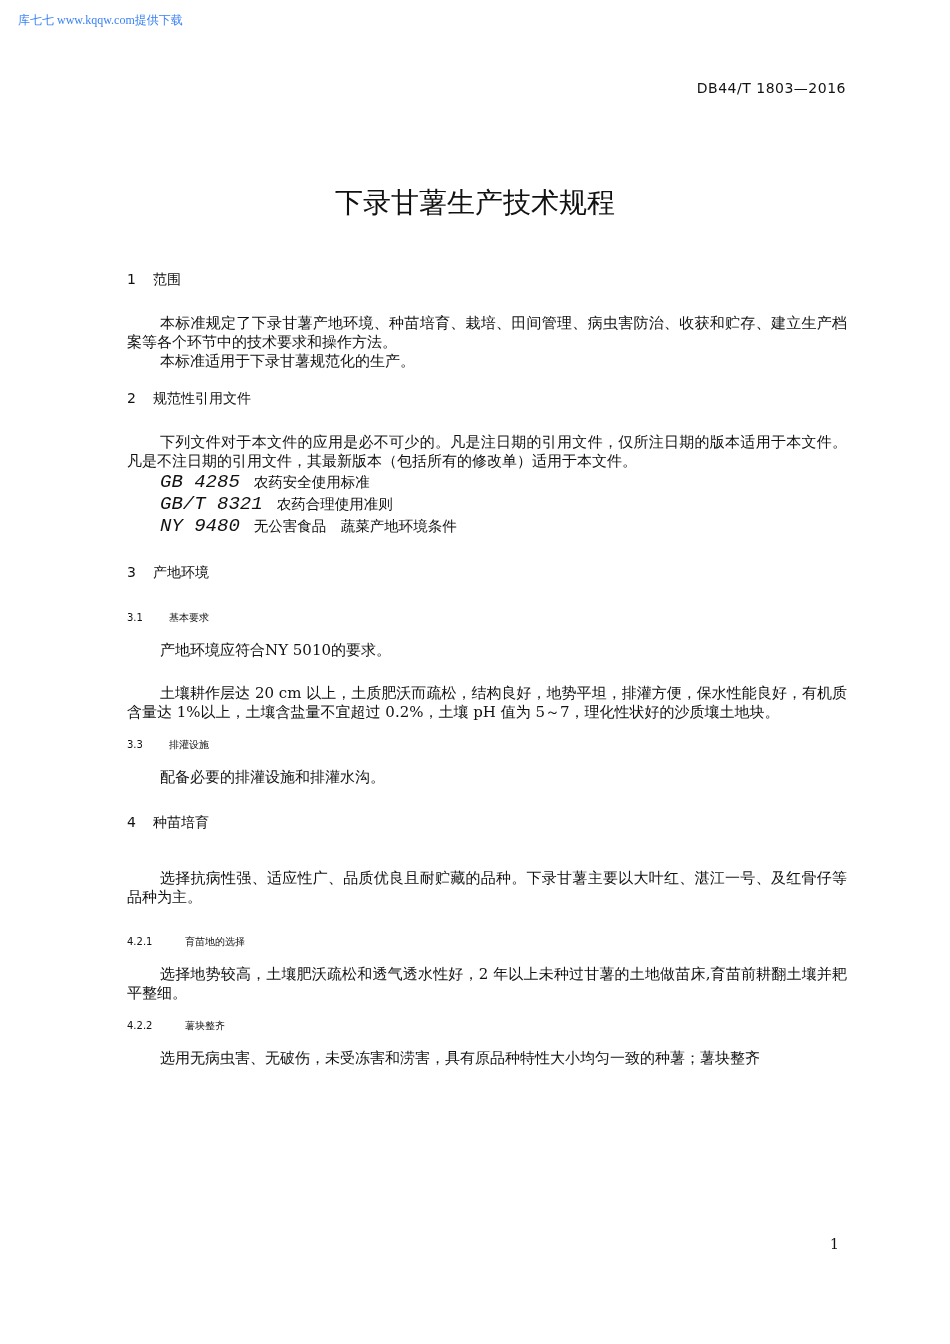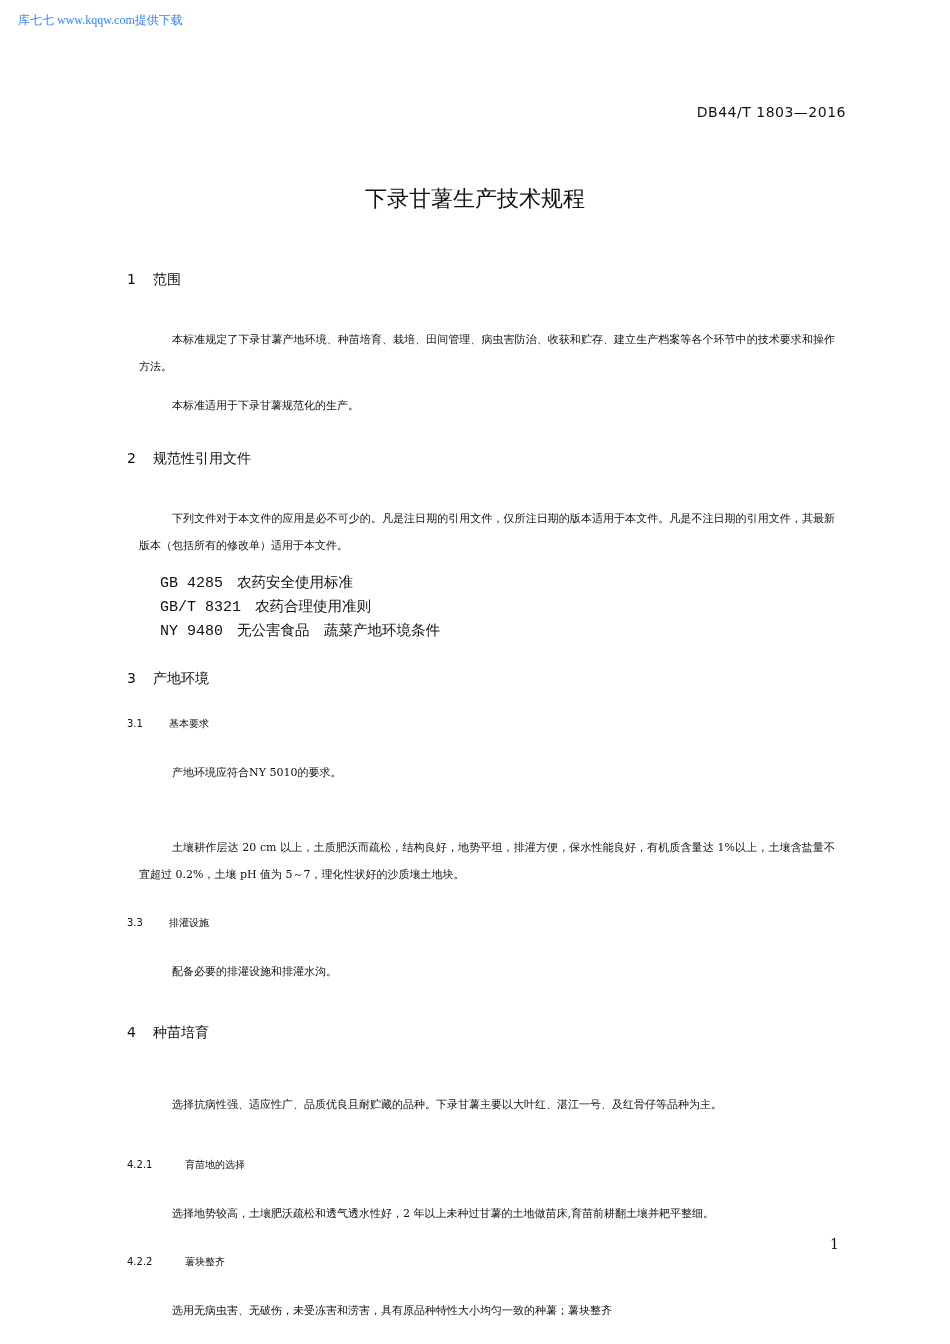--- a/index.html
+++ b/index.html
@@ -1,32 +1,32 @@
 <!DOCTYPE html>
 <html><head>
 <meta charset="utf-8">
 <style>
   html, body { margin: 0; padding: 0; background: #ffffff; }
   body { width: 950px; height: 1344px; position: relative; overflow: hidden;
          font-family: "DejaVu Serif", "Liberation Serif", serif; color: #111; }
   .watermark { position: absolute; left: 18px; top: 12px; font-size: 12px; color: #3b82f6;
                font-family: "Liberation Serif", serif; }
-  .docno { position: absolute; right: 104px; top: 104px; font-size: 14px;
+  .docno { position: absolute; right: 104px; top: 80px; font-size: 14px;
            font-family: "DejaVu Sans", sans-serif; letter-spacing: 0.5px; }
   .title { position: absolute; left: 0; width: 950px; top: 184px; text-align: center;
-           font-size: 22px; font-family: "DejaVu Sans", sans-serif; }
+           font-size: 28px; font-family: "DejaVu Sans", sans-serif; }
   .content { position: absolute; left: 127px; width: 720px; top: 268px; }
   .h1 { font-family: "DejaVu Sans", sans-serif; font-size: 14px; height: 22px; line-height: 22px; }
   .h2 { font-family: "DejaVu Sans", sans-serif; font-size: 10px; height: 22px; line-height: 22px; }
   .num { display: inline-block; min-width: 26px; }
   .h2 .num { min-width: 42px; }
   .h3 .num { min-width: 58px; }
-  .p { font-size: 11px; line-height: 27px; text-indent: 33px; text-align: justify; margin: 12px; }
+  .p { font-size: 15px; line-height: 19px; text-indent: 33px; text-align: justify; margin: 0; }
   .ref { font-size: 14.5px; line-height: 22px; padding-left: 33px; }
-  .ref .code { font-family: "Liberation Mono", monospace; font-size: 15px; margin-right: 14px; }
+  .ref .code { font-family: "Liberation Mono", monospace; font-size: 19px; margin-right: 14px; font-style: italic; }
   .pagenum { position: absolute; left: 830px; top: 1236px; font-size: 14px; }
 </style>
 </head>
 <body>
 
 <div class="watermark">库七七 www.kqqw.com提供下载</div>
 <div class="docno">DB44/T 1803—2016</div>
 <div class="title">下录甘薯生产技术规程</div>
 
 <div class="content">

